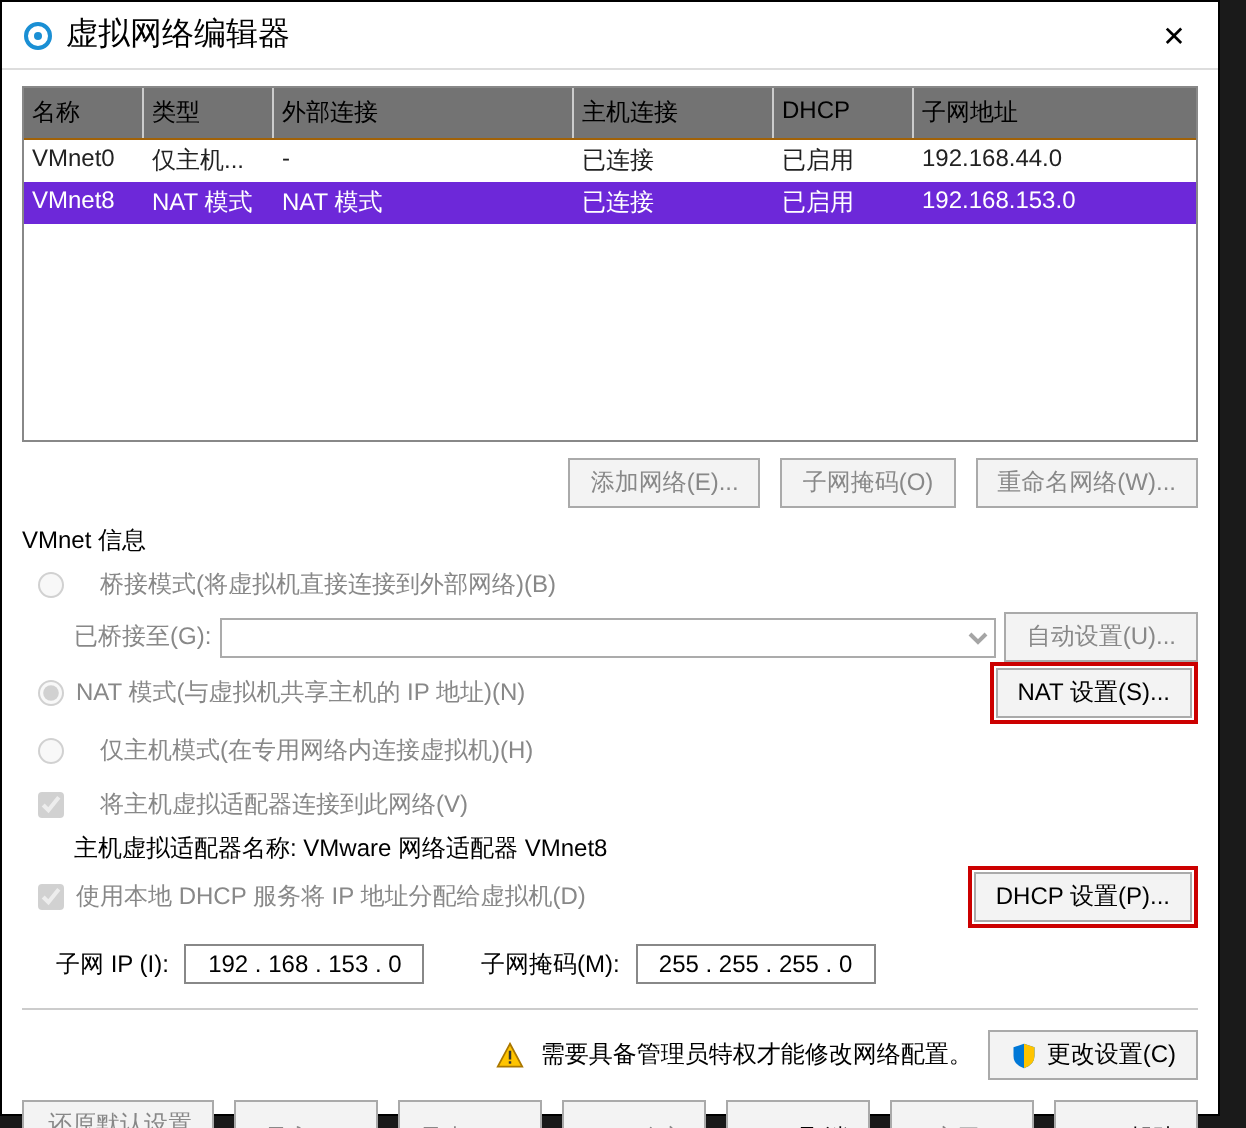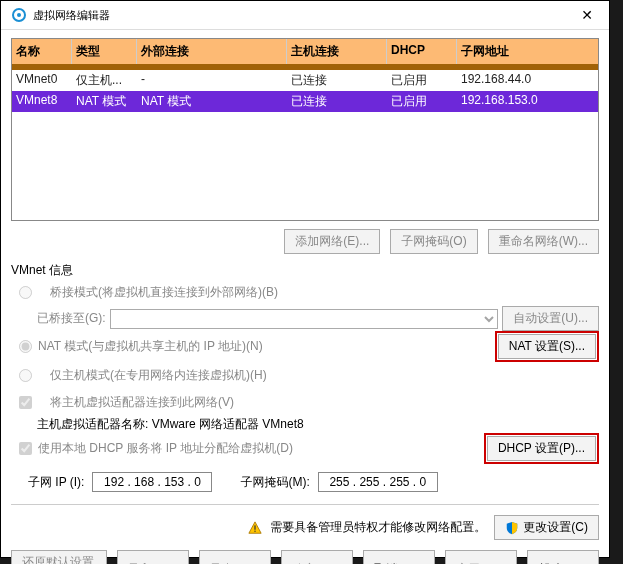--- a/index.html
+++ b/index.html
@@ -1,33 +1,33 @@
 <!DOCTYPE html>
 <html><head>
 <meta charset="utf-8">
 <style>
 * { box-sizing: border-box; margin: 0; padding: 0; }
 body { font-family: "Microsoft YaHei", "Segoe UI", sans-serif; font-size: 12px; background: #1a1a1a; width: 623px; height: 564px; overflow: hidden; }
 .window { background: #fff; border: 1px solid #000; width: 610px; height: 558px; position: relative; }
 .titlebar { display: flex; align-items: center; padding: 6px 10px; border-bottom: 1px solid #ddd; }
 .titlebar-icon { width: 16px; height: 16px; margin-right: 6px; }
-.titlebar-title { flex: 1; font-size: 11px; }
+.titlebar-title { flex: 1; font-size: 16px; }
 .close-btn { width: 24px; text-align: center; font-size: 14px; cursor: pointer; }
 .content { padding: 8px 10px; }
 .table { border: 1px solid #888; width: 100%; }
 .table-head, .table-row { display: grid; grid-template-columns: 60px 65px 150px 100px 70px 120px; }
-.table-head { background: #fdba74; border-bottom: 6px solid #a16207; font-weight: bold; }
+.table-head { background: #737373; border-bottom: 1px solid #a16207; }
 .table-head > div { padding: 4px 4px; font-size: 12px; border-right: 1px solid #ccc; }
 .table-head > div:last-child { border-right: none; }
 .table-body { height: 150px; overflow: auto; background: #fff; }
 .table-row > div { padding: 2px 4px; font-size: 12px; color: #222; white-space: nowrap; overflow: hidden; }
 .table-row.selected { background: #6d28d9; }
 .table-row.selected > div { color: #fff; }
 .btn-row { display: flex; justify-content: flex-end; gap: 10px; margin: 8px 0; }
-.btn { background: #f3f3f3; border: 1px solid #aaa; padding: 3px 10px; font-size: 12px; font-family: inherit; cursor: pointer; min-width: 82px; text-align: left; }
+.btn { background: #f3f3f3; border: 1px solid #aaa; padding: 3px 10px; font-size: 12px; font-family: inherit; cursor: pointer; min-width: 82px; text-align: right; }
 .btn.disabled { color: #888; cursor: default; }
 .section-title { margin: 4px 0 4px 0; }
 .radio-row, .check-row { display: flex; align-items: center; gap: 16px; margin: 5px 0 5px 8px; }
 .radio-row input, .check-row input { margin-right: 2px; }
 .radio-row label, .check-row label { font-size: 12px; }
 .indent { margin-left: 26px; display: flex; align-items: center; gap: 4px; color: #999; }
 .indent select { flex: 1; height: 20px; border: 1px solid #888; background: #fff; font-size: 12px; }
 .row-with-btn { display: flex; align-items: center; justify-content: space-between; }
 .row-with-btn .left { display: flex; align-items: center; gap: 4px; justify-content: center; }
 .highlight-box { border: 2px solid #cc0000; padding: 1px; }

